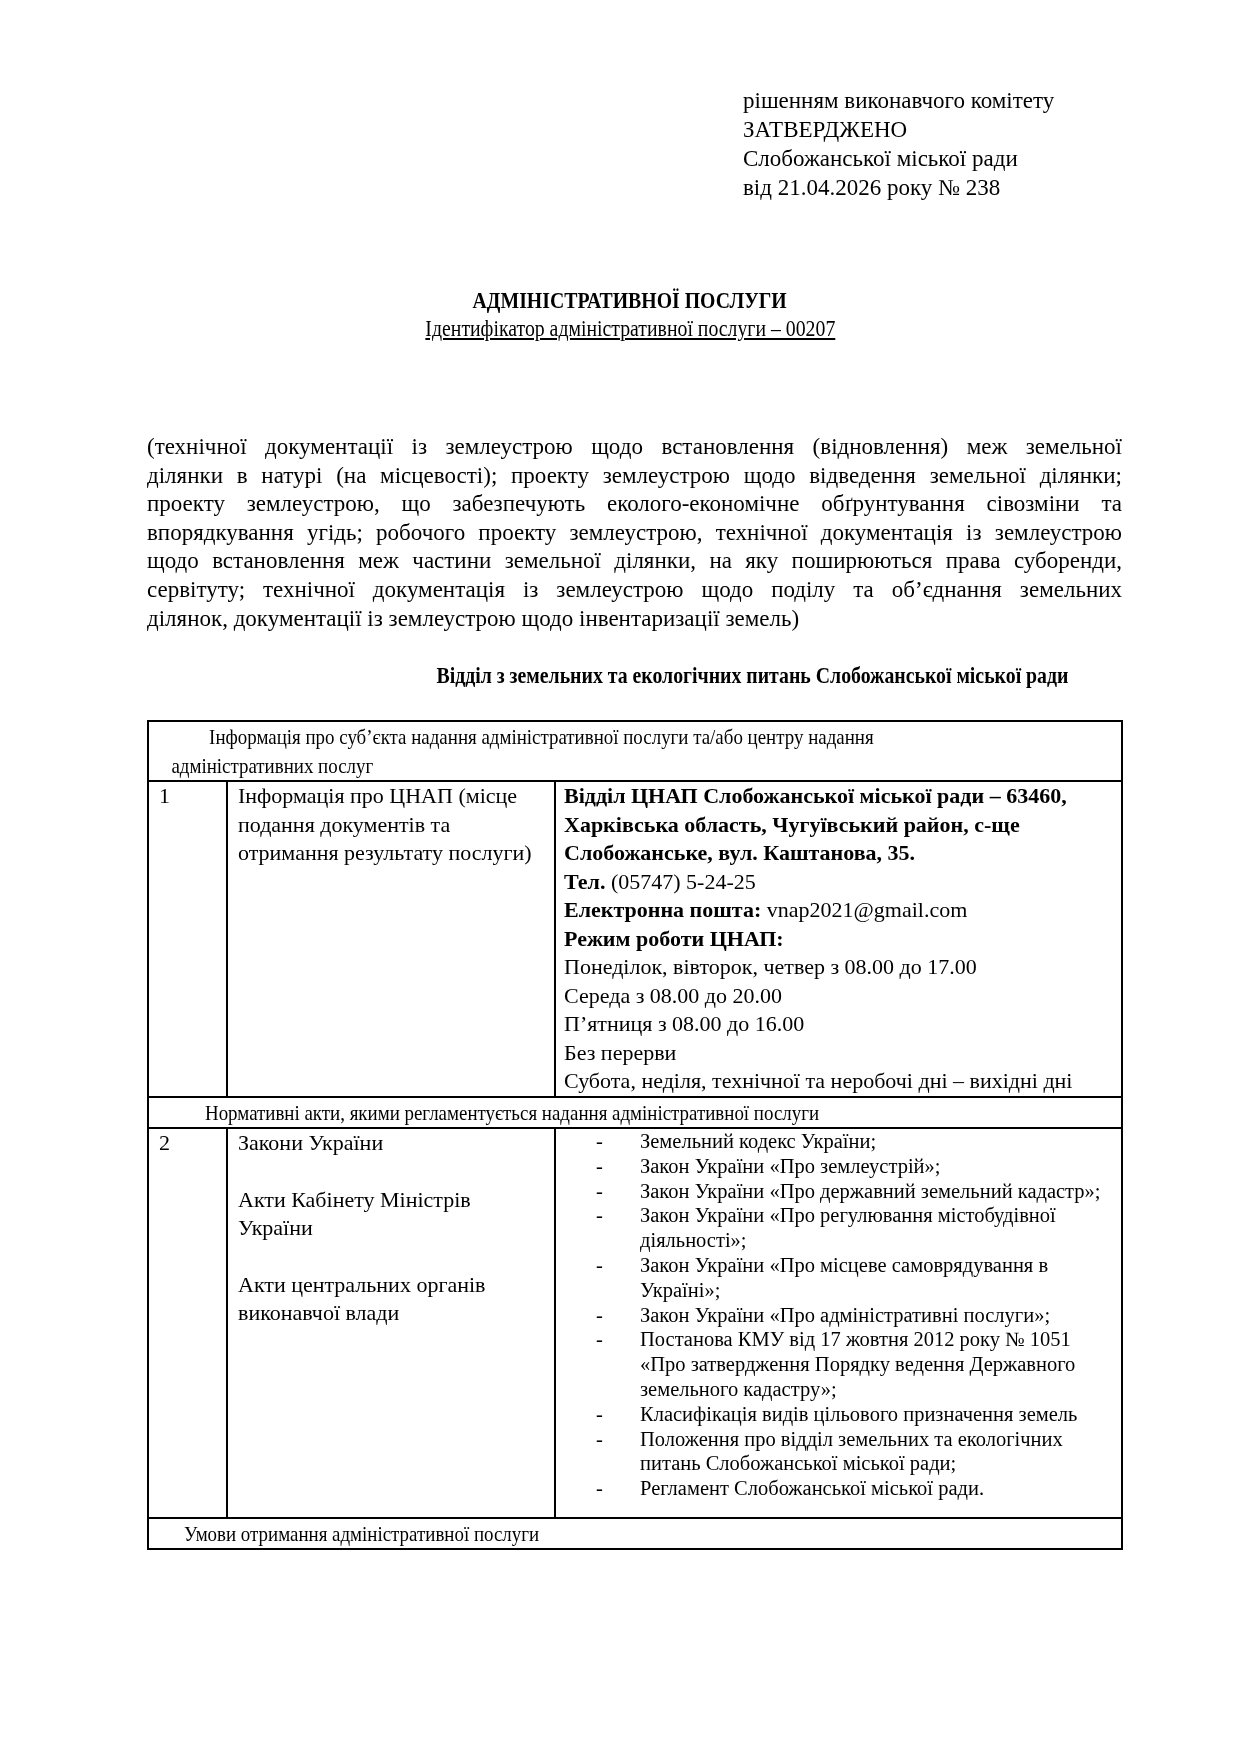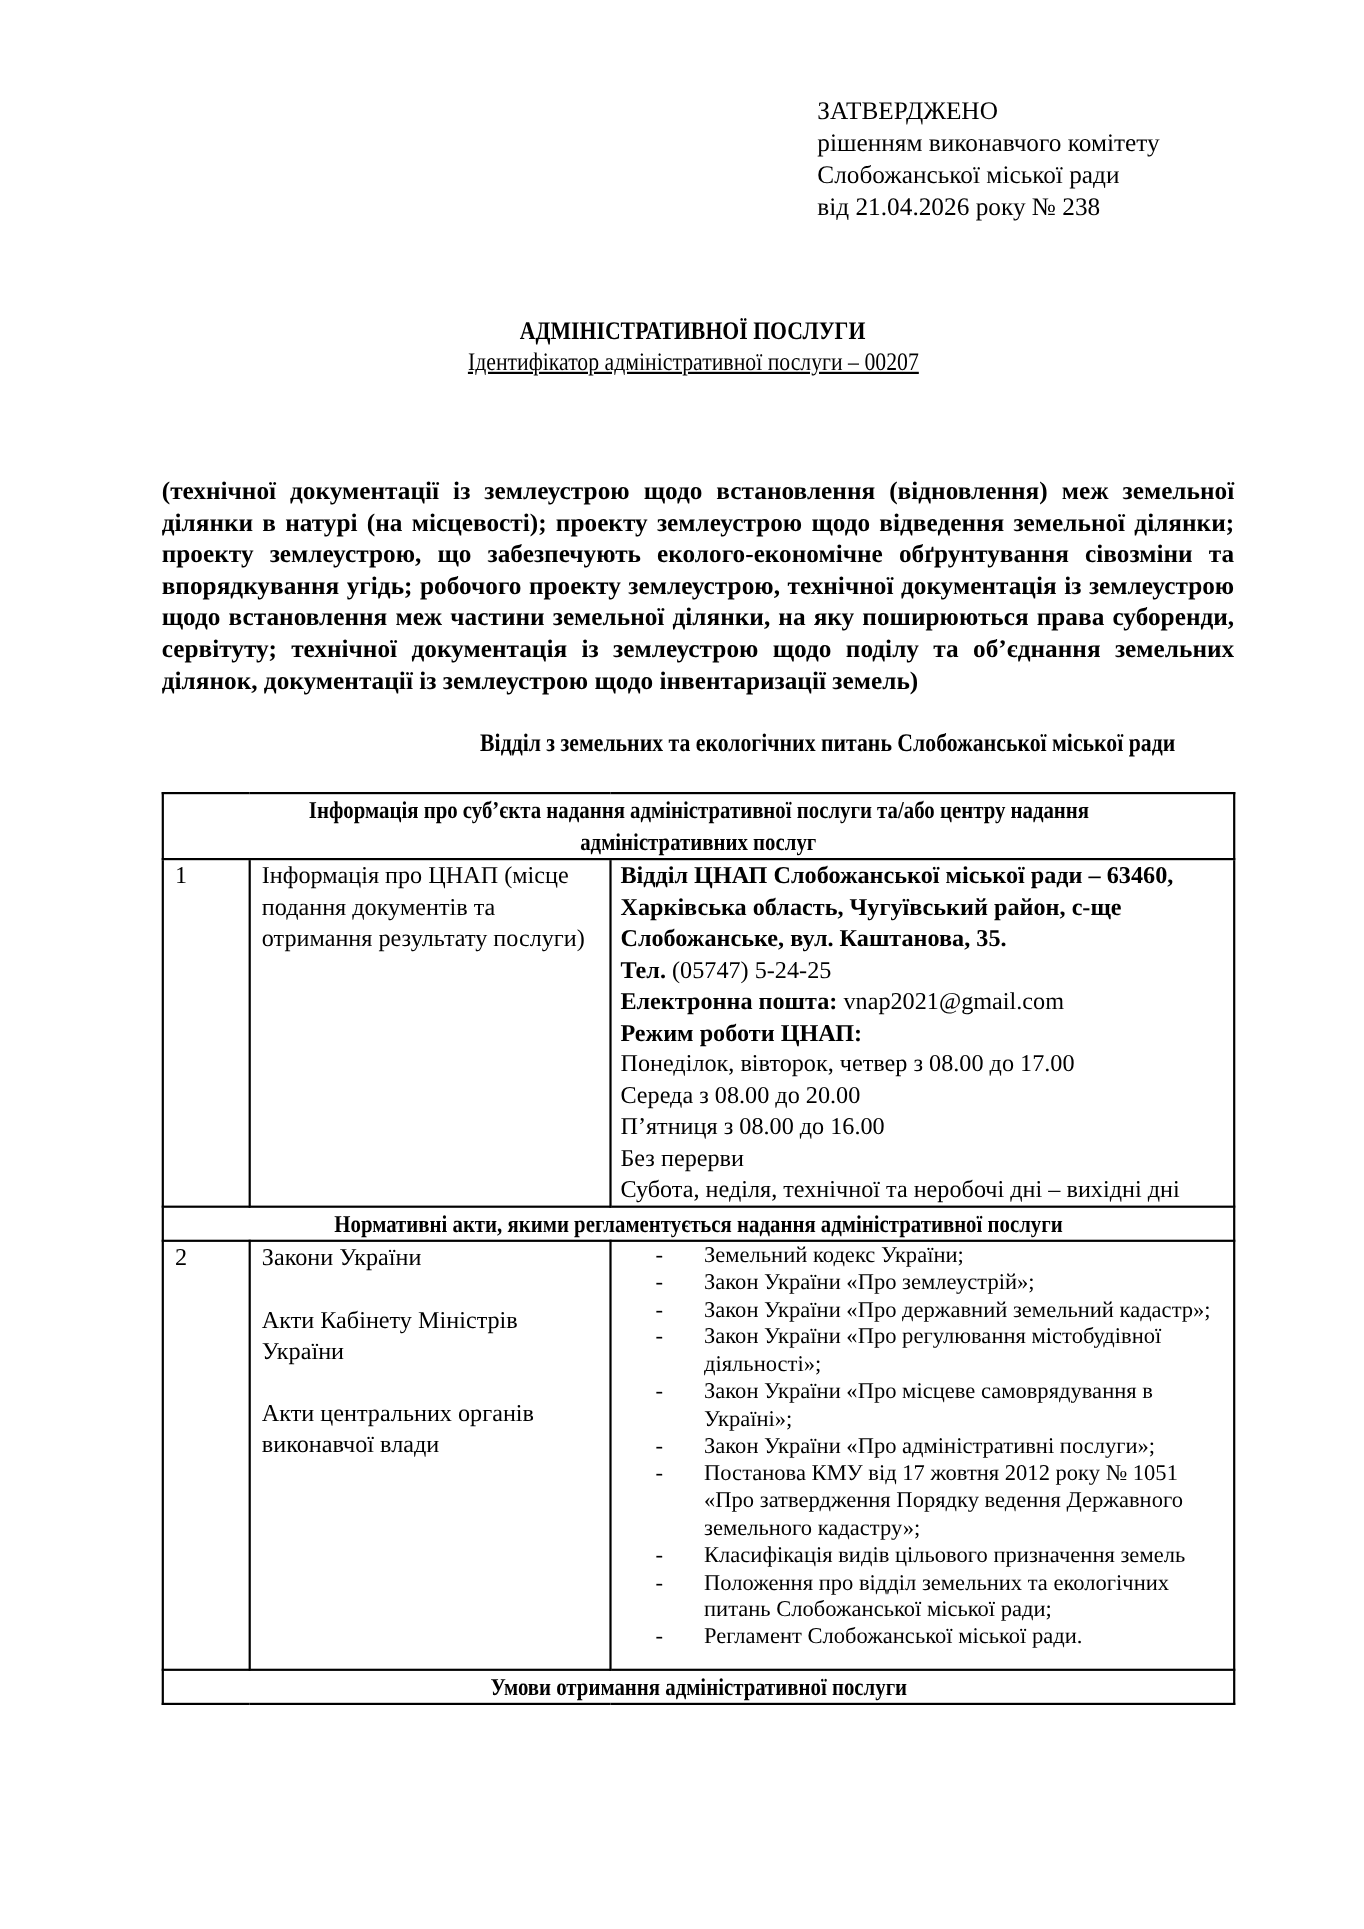--- a/index.html
+++ b/index.html
@@ -5,46 +5,46 @@
     html, body { margin: 0; padding: 0; background: #ffffff; }
     body { width: 1240px; height: 1754px; position: relative; overflow: hidden;
            font-family: "Liberation Serif", "DejaVu Serif", serif; color: #000; }
     .approval { position: absolute; left: 743px; top: 86px; font-size: 23px; line-height: 29px; }
     .approval div { white-space: nowrap; }
     .title-block { position: absolute; left: 140px; top: 287px; width: 980px; text-align: center;
                    font-weight: bold; font-size: 23px; line-height: 28px; }
     .title-block .cond { display: inline-block; transform: scaleX(0.86); transform-origin: center; white-space: nowrap; }
     .title-block .ident { font-weight: normal; text-decoration: underline; }
     .intro { position: absolute; left: 147px; top: 433px; width: 975px; font-size: 23px; line-height: 28.6px;
-             text-align: justify; font-weight: bold; }
+             text-align: justify; font-weight: normal; }
     .intro span { display: block; text-align: justify; text-align-last: justify; }
     .intro span.last { text-align-last: left; }
     .dept { position: absolute; left: 140px; top: 663px; width: 980px; text-align: right;
             font-weight: bold; font-size: 23px; }
     .dept span { display: inline-block; transform: scaleX(0.86); white-space: nowrap; }
     table.card { position: absolute; left: 147px; top: 720px; width: 976px; border-collapse: collapse;
                  font-size: 22px; line-height: 28.5px; }
     table.card td { border: 2px solid #000; vertical-align: top; padding: 0 6px; }
-    table.card td.section { text-align: center; font-weight: bold; padding: 1px 6px 0 6px; }
+    table.card td.section { text-align: left; font-weight: normal; padding: 1px 6px 0 6px; }
     table.card td.section span { display: inline-block; transform: scaleX(0.86); white-space: nowrap; }
     td.num { width: 61px; padding-left: 10px !important; }
     td.label { width: 310px; padding-left: 10px !important; }
     td.content { padding-left: 8px !important; }
     .b { font-weight: bold; }
     ul.acts { list-style: none; margin: 0; padding: 0 0 16px 32px; font-size: 20.5px; line-height: 24.8px; }
     ul.acts li { position: relative; padding-left: 44px; }
     ul.acts li::before { content: "-"; position: absolute; left: 0; }
     .gap { height: 28px; }
   </style>
 </head>
 <body>
 
 <div class="approval">
+  <div>рішенням виконавчого комітету</div>
   <div>ЗАТВЕРДЖЕНО</div>
-  <div>рішенням виконавчого комітету</div>
   <div>Слобожанської міської ради</div>
   <div>від 21.04.2026 року № 238</div>
 </div>
 
 <div class="title-block">
   <div><span class="cond">АДМІНІСТРАТИВНОЇ ПОСЛУГИ</span></div>
   <div><span class="cond ident">Ідентифікатор адміністративної послуги – 00207</span></div>
 </div>
 
 <div class="intro">

